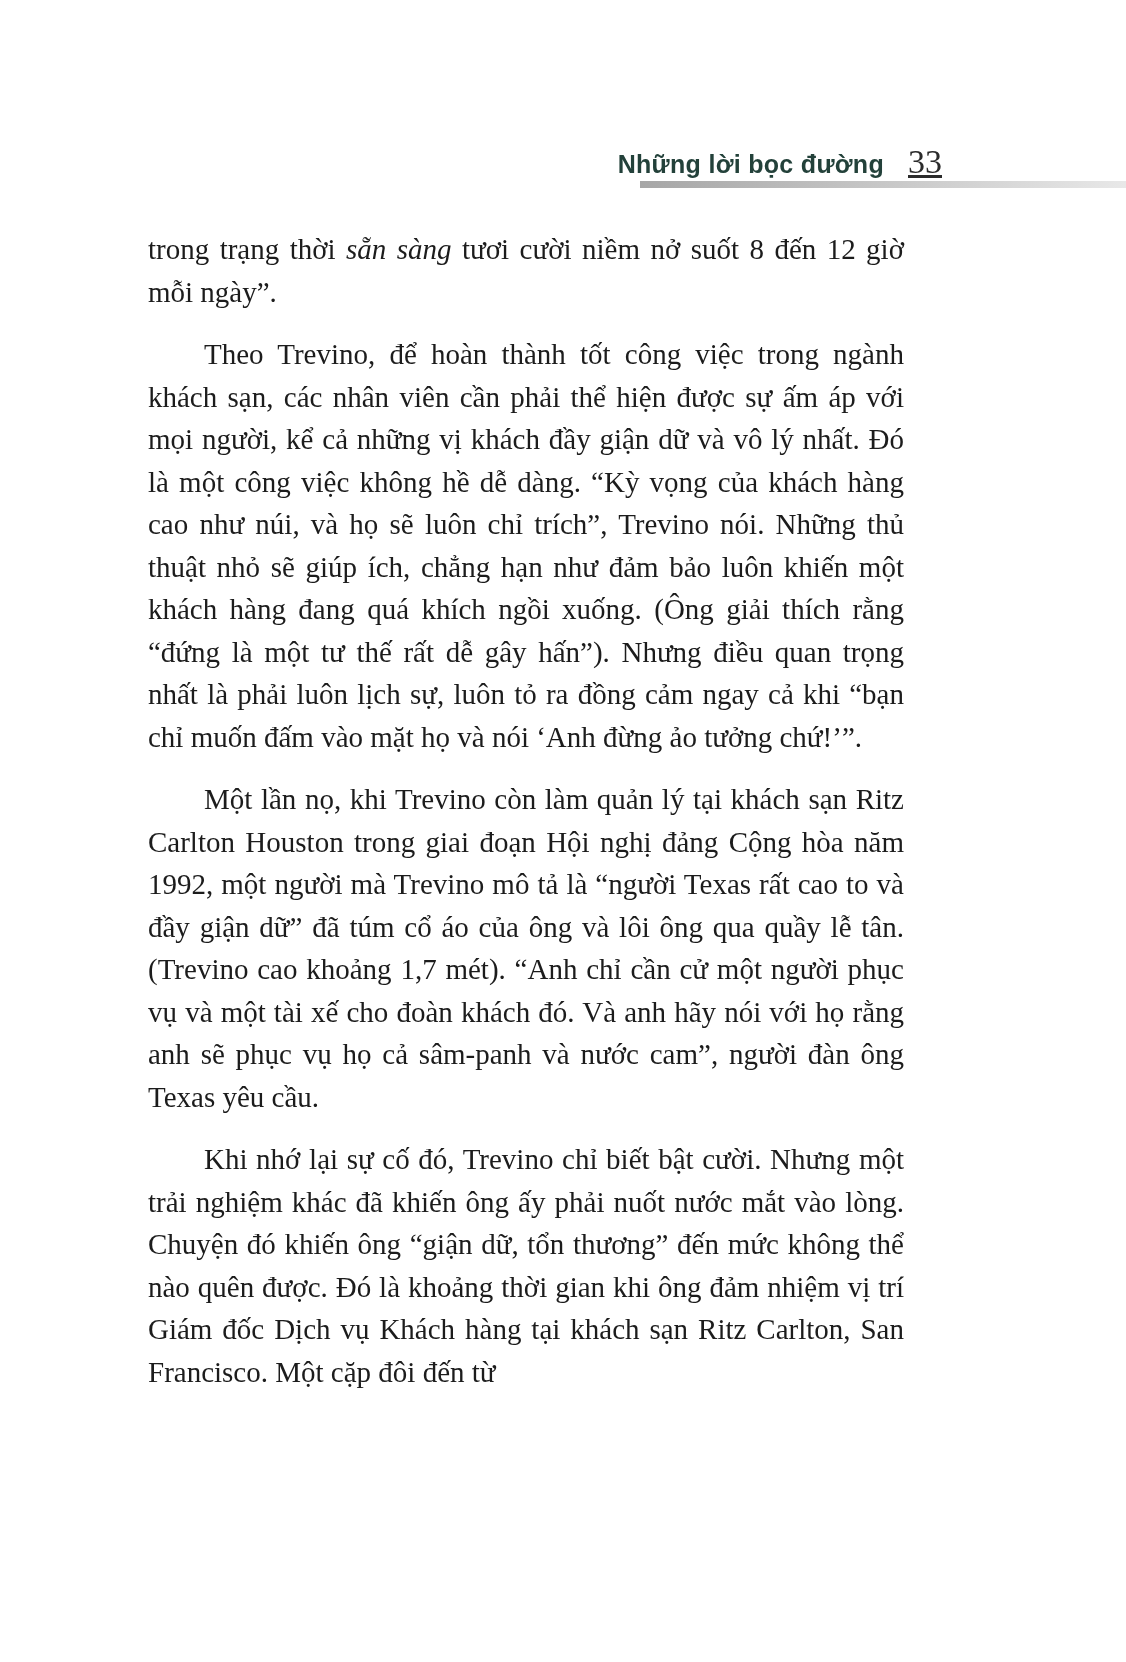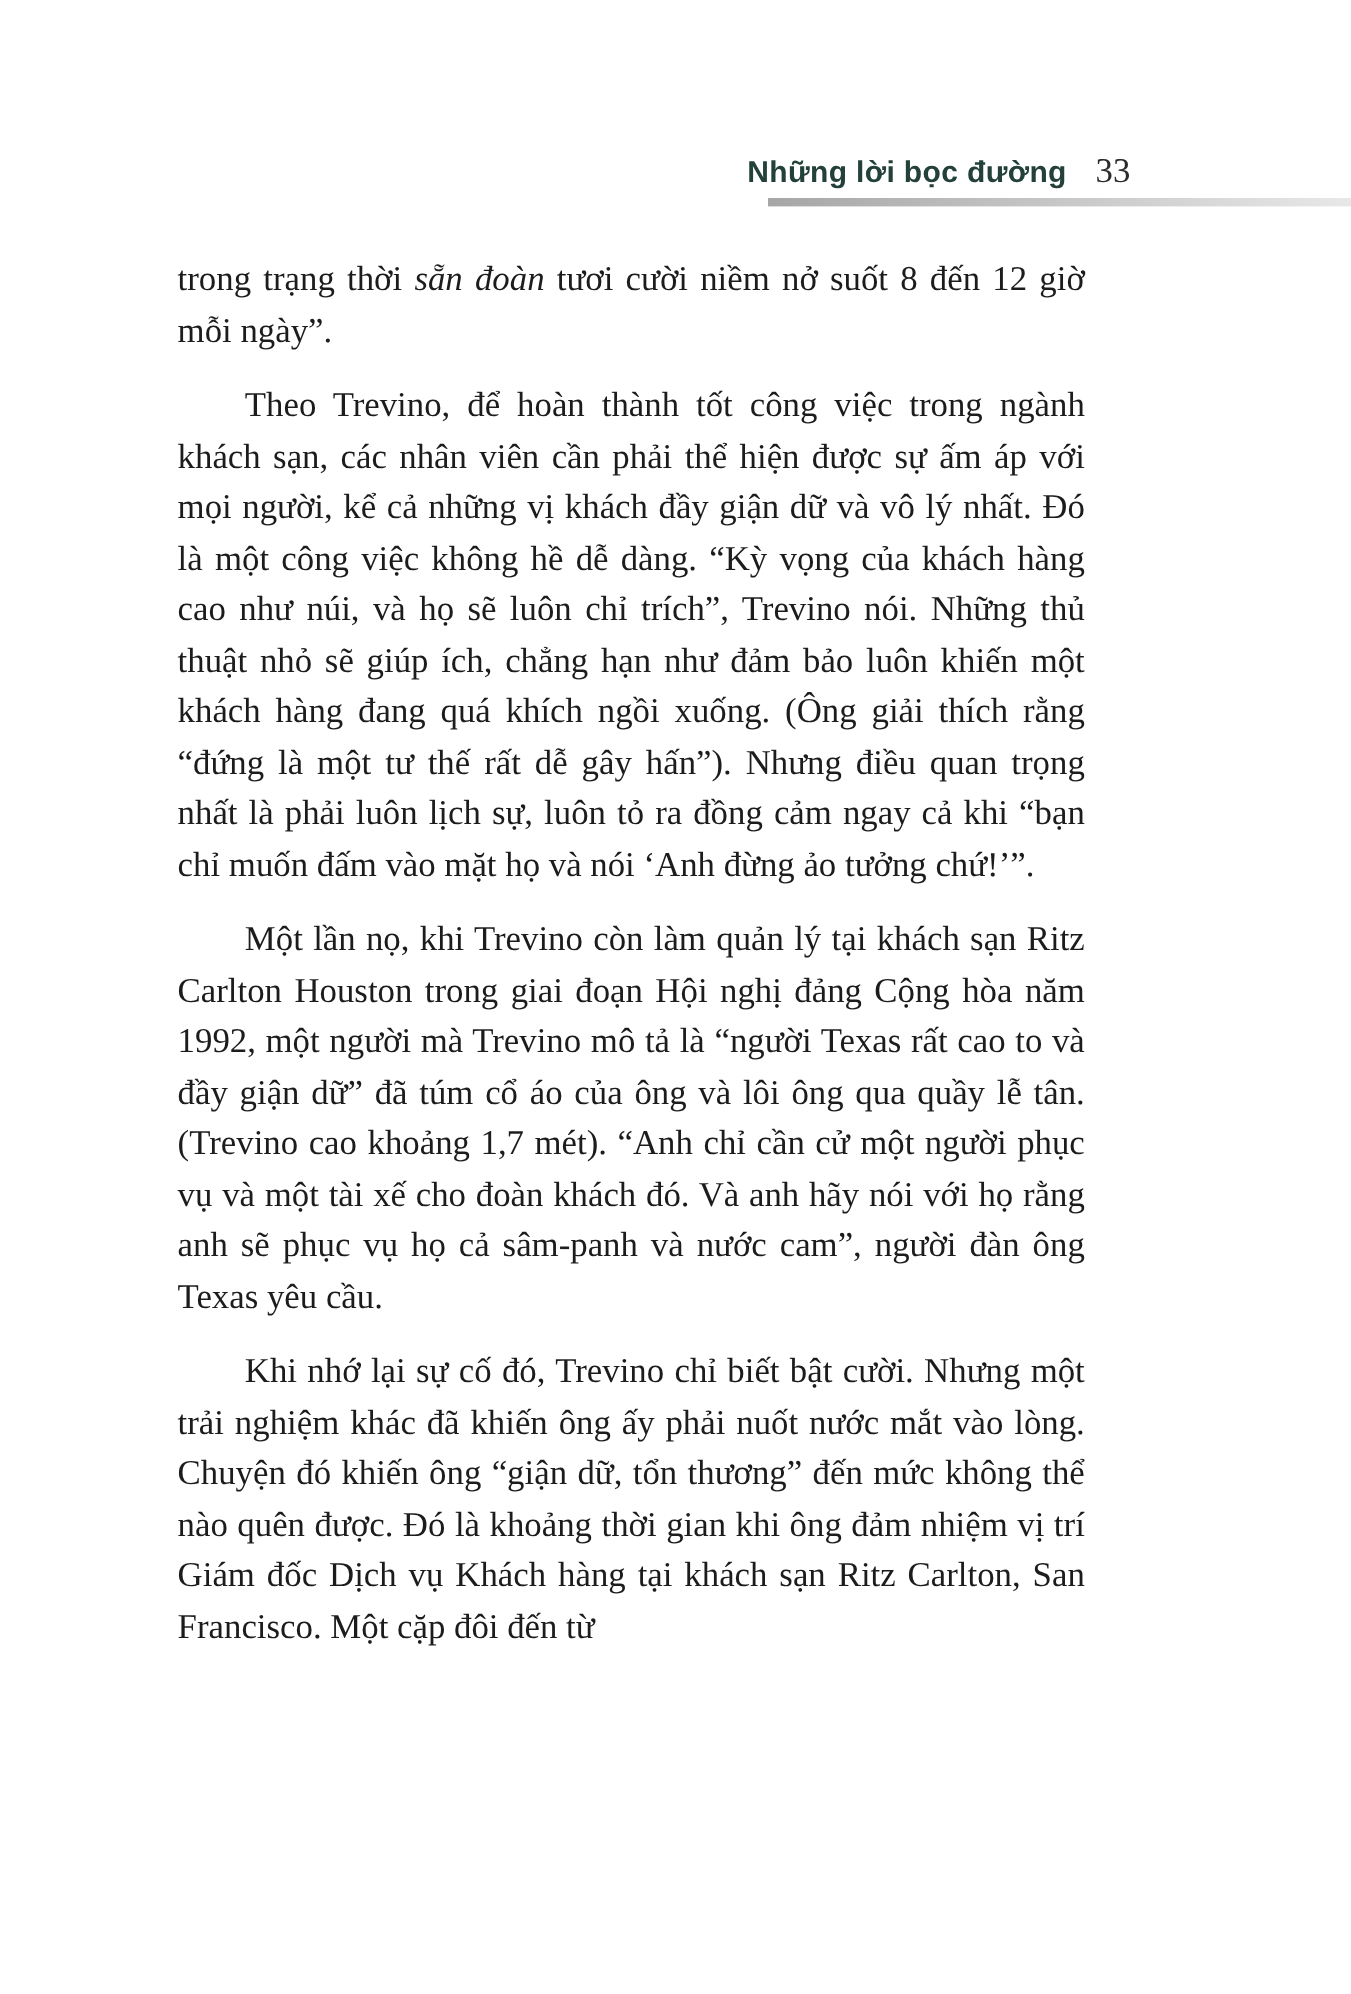--- a/index.html
+++ b/index.html
@@ -4,42 +4,43 @@
 <style>
   * { margin: 0; padding: 0; box-sizing: border-box; }
   html, body { background: #ffffff; }
   .page {
     position: relative;
     width: 1126px;
     height: 1421px;
     background: #ffffff;
     font-family: "Liberation Serif", "DejaVu Serif", serif;
     overflow: hidden;
-    margin: 0 auto;
+    margin: 16px auto;
   }
   .running-head {
     position: absolute;
     top: 127px;
     right: 184px;
     display: flex;
     align-items: baseline;
     gap: 24px;
     white-space: nowrap;
   }
   .head-title {
     font-family: "Liberation Sans", "DejaVu Sans", sans-serif;
     font-weight: 700;
     font-size: 25px;
     color: #23413a;
     letter-spacing: 0.3px;
   }
   .head-page {
     font-family: "Liberation Serif", "DejaVu Serif", serif;
-    font-size: 29px;
+    font-size: 34px;
     color: #2b2b2b;
+    text-decoration: underline;
   }
   .head-rule {
     position: absolute;
     top: 165px;
     left: 640px;
     right: 0;
     height: 7px;
     background: linear-gradient(to right, #a6a6a6, #e8e8e8);
   }
   .body-text {
@@ -62,19 +63,19 @@
 <div class="page">
 
   <div class="running-head">
     <span class="head-title">Những lời bọc đường</span>
     <span class="head-page">33</span>
   </div>
 
   <div class="head-rule"></div>
 
   <div class="body-text">
-      <p class="para"><span>trong trạng thời </span><span class="italic">sẵn đoàn</span><span> tươi cười niềm nở suốt 8 đến 12 giờ mỗi ngày”.</span></p>
+      <p class="para"><span>trong trạng thời </span><span class="italic">sẵn sàng</span><span> tươi cười niềm nở suốt 8 đến 12 giờ mỗi ngày”.</span></p>
       <p class="para indent"><span>Theo Trevino, để hoàn thành tốt công việc trong ngành khách sạn, các nhân viên cần phải thể hiện được sự ấm áp với mọi người, kể cả những vị khách đầy giận dữ và vô lý nhất. Đó là một công việc không hề dễ dàng. “Kỳ vọng của khách hàng cao như núi, và họ sẽ luôn chỉ trích”, Trevino nói. Những thủ thuật nhỏ sẽ giúp ích, chẳng hạn như đảm bảo luôn khiến một khách hàng đang quá khích ngồi xuống. (Ông giải thích rằng “đứng là một tư thế rất dễ gây hấn”). Nhưng điều quan trọng nhất là phải luôn lịch sự, luôn tỏ ra đồng cảm ngay cả khi “bạn chỉ muốn đấm vào mặt họ và nói ‘Anh đừng ảo tưởng chứ!’”.</span></p>
       <p class="para indent"><span>Một lần nọ, khi Trevino còn làm quản lý tại khách sạn Ritz Carlton Houston trong giai đoạn Hội nghị đảng Cộng hòa năm 1992, một người mà Trevino mô tả là “người Texas rất cao to và đầy giận dữ” đã túm cổ áo của ông và lôi ông qua quầy lễ tân. (Trevino cao khoảng 1,7 mét). “Anh chỉ cần cử một người phục vụ và một tài xế cho đoàn khách đó. Và anh hãy nói với họ rằng anh sẽ phục vụ họ cả sâm-panh và nước cam”, người đàn ông Texas yêu cầu.</span></p>
       <p class="para indent"><span>Khi nhớ lại sự cố đó, Trevino chỉ biết bật cười. Nhưng một trải nghiệm khác đã khiến ông ấy phải nuốt nước mắt vào lòng. Chuyện đó khiến ông “giận dữ, tổn thương” đến mức không thể nào quên được. Đó là khoảng thời gian khi ông đảm nhiệm vị trí Giám đốc Dịch vụ Khách hàng tại khách sạn Ritz Carlton, San Francisco. Một cặp đôi đến từ</span></p>
     </div>
 
 </div>
 
 </body></html>

